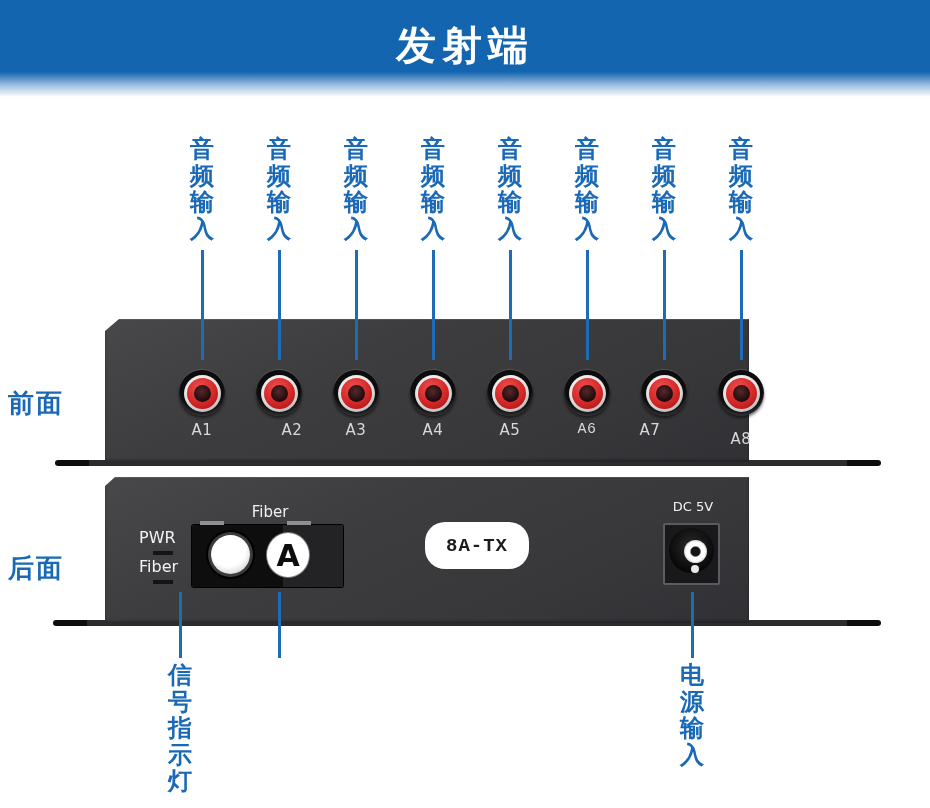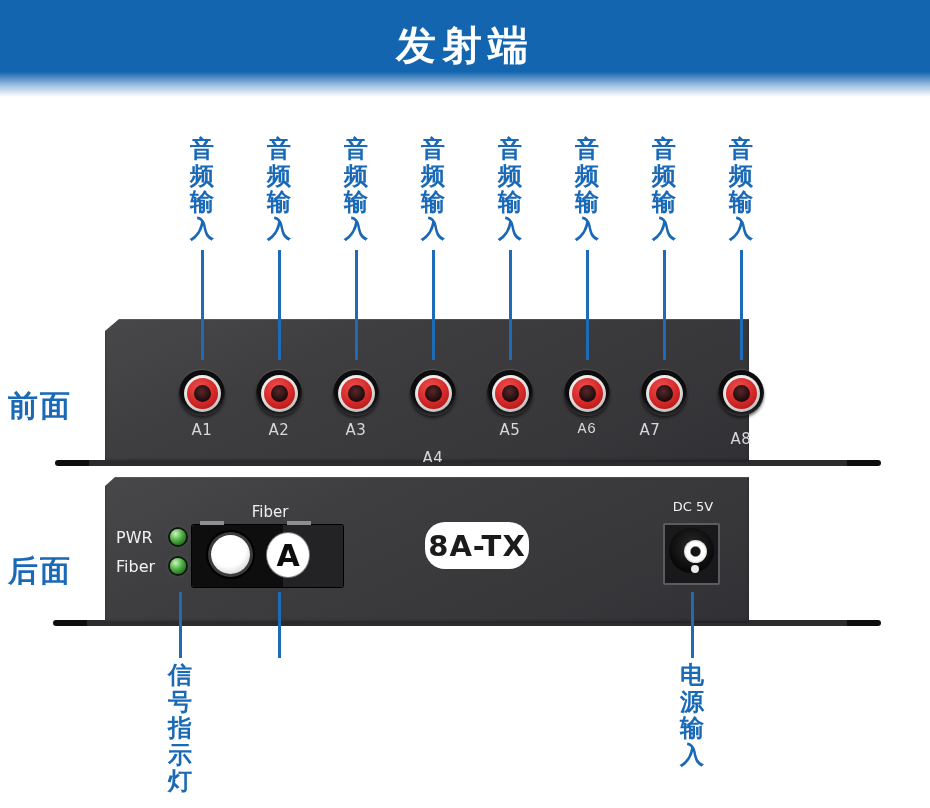--- a/index.html
+++ b/index.html
@@ -10,21 +10,21 @@
   .banner{position:absolute;left:0;top:0;width:930px;height:97px;
           background:linear-gradient(180deg,#1365b0 0%,#1365b0 74%,#9fc0e0 88%,#ffffff 100%);}
   .banner-title{position:absolute;left:0;top:18px;width:100%;text-align:center;
           color:#ffffff;font-size:40px;font-weight:bold;letter-spacing:6px;}
 
   
   .vlabel{position:absolute;transform:translateX(-50%);display:flex;flex-direction:column;
           align-items:center;color:#1a69b6;font-weight:bold;font-size:24px;line-height:26.5px;
           text-align:center;white-space:nowrap;z-index:6;}
   .lead{position:absolute;width:3px;background:#1e6cb7;z-index:5;}
-  .side-label{position:absolute;left:8px;width:70px;color:#1a69b6;font-size:30px;
+  .side-label{position:absolute;left:8px;width:70px;color:#1a69b6;font-size:26px;
           font-weight:bold;letter-spacing:2px;z-index:6;}
 
   
   .panel{position:absolute;left:105px;width:644px;z-index:2;
          background:linear-gradient(155deg,#48484b 0%,#3d3d40 35%,#38383b 70%,#313135 100%);
          box-shadow:inset 0 1px 0 rgba(255,255,255,.10), inset 0 -2px 3px rgba(0,0,0,.35);}
   .panel.front{top:319px;height:143px;
          clip-path:polygon(14px 0,708px 0,722px 11px,722px 143px,0 143px,0 12px);}
   .panel.rear{top:477px;height:146px;
          clip-path:polygon(10px 0,712px 0,722px 9px,722px 146px,0 146px,0 9px);}
@@ -40,40 +40,40 @@
        background:radial-gradient(circle at 42% 32%, #ffffff, #e0e0e0 55%, #9b9b9e 100%);}
   .ring-red{width:31px;height:31px;border-radius:50%;display:flex;align-items:center;justify-content:center;
        background:radial-gradient(circle at 42% 32%, #ef5050, #d42727 55%, #9d1212 100%);}
   .hole{width:17px;height:17px;border-radius:50%;
        background:radial-gradient(circle at 45% 38%, #57282a, #1d0a0b 70%);}
   .port-name{position:absolute;width:50px;text-align:center;color:#d8d8da;font-size:15px;letter-spacing:.5px;}
 
   
   .fiber-top-label{position:absolute;left:130px;top:26px;width:70px;text-align:center;
        color:#efeff1;font-size:15px;}
-  .led-row{position:absolute;left:11px;display:flex;align-items:center;gap:6px;
-       color:#f2f2f4;font-size:16px;height:18px;}
+  .led-row{position:absolute;left:34px;display:flex;align-items:center;gap:6px;
+       color:#f2f2f4;font-size:16px;height:18px;flex-direction:column;}
   .led-txt{width:48px;}
   .led{width:16px;height:16px;border-radius:50%;
        background:radial-gradient(circle at 35% 30%, #c9f5bd, #4cae3f 45%, #1d6b1d 80%, #0f4a10);
        box-shadow:0 0 0 2px #141414, 0 0 5px rgba(90,210,90,.45);}
   .sc-block{position:absolute;left:87px;top:48px;width:151px;height:62px;border-radius:2px;
        background:linear-gradient(90deg,#0e0e0f 0 60%, #232325 60% 100%);
        box-shadow:0 0 0 1px #000;}
   .sc-block:before{content:"";position:absolute;top:-4px;left:8px;width:24px;height:4px;background:#8f8f92;}
   .sc-block:after{content:"";position:absolute;top:-4px;right:32px;width:24px;height:4px;background:#8f8f92;}
   .sc-circle{position:absolute;left:19px;top:10px;width:39px;height:39px;border-radius:50%;
        background:radial-gradient(circle at 45% 38%, #ffffff 52%, #e4e4e4 70%, #ababae 100%);
        box-shadow:0 0 0 3px #3c3c3e, 0 0 0 5px #000;}
   .sc-a{position:absolute;left:75px;top:8px;width:42px;height:44px;border-radius:50%;
        background:#ffffff;color:#0d0d0d;font-size:30px;font-weight:bold;
        display:flex;align-items:center;justify-content:center;box-shadow:0 0 0 1px #7c7c7e;}
   .model{position:absolute;left:320px;top:45px;width:104px;height:47px;background:#ffffff;
        border-radius:20px;display:flex;align-items:center;justify-content:center;
-       font-size:29px;font-weight:bold;color:#1b1b1b;letter-spacing:1px;}
+       font-size:19px;font-weight:bold;color:#1b1b1b;letter-spacing:1px;font-family:Liberation Mono, monospace;}
   .dc-label{position:absolute;left:540px;top:22px;width:96px;text-align:center;
        color:#f2f2f4;font-size:13px;}
   .dc-jack{position:absolute;left:558px;top:46px;width:57px;height:62px;background:#19191b;
        border:2px solid #5b5b60;border-radius:2px;box-sizing:border-box;}
   .dc-circle{position:absolute;left:4px;top:3px;width:45px;height:45px;border-radius:50%;
        background:radial-gradient(circle at 50% 42%, #2c2c2e, #070707 72%);}
   .dc-pin{position:absolute;left:15px;top:12px;width:23px;height:23px;border-radius:50%;
        background:radial-gradient(circle, #151515 0 27%, #ffffff 35% 58%, #d2d2d2 70%, #838386 100%);}
   .dc-dot{position:absolute;left:22px;top:37px;width:8px;height:8px;border-radius:50%;background:#e9e9ea;}
 </style>
@@ -99,37 +99,37 @@
         </div>
       </div>
       <div class="port-name" style="left: 72px; top: 102px;">A1</div>
       <div class="rca" style="left: 151px; top: 51px;">
         <div class="ring-white">
           <div class="ring-red">
             <div class="hole"></div>
           </div>
         </div>
       </div>
-      <div class="port-name" style="left: 149px; top: 102px; text-align: center;">A2</div>
+      <div class="port-name" style="left: 162px; top: 102px; text-align: center;">A2</div>
       <div class="rca" style="left: 228px; top: 51px;">
         <div class="ring-white">
           <div class="ring-red">
             <div class="hole"></div>
           </div>
         </div>
       </div>
       <div class="port-name" style="left: 226px; top: 102px;">A3</div>
       <div class="rca" style="left: 305px; top: 51px;">
         <div class="ring-white">
           <div class="ring-red">
             <div class="hole"></div>
           </div>
         </div>
       </div>
-      <div class="port-name" style="left: 303px; top: 102px; margin-top: 28px;">A4</div>
+      <div class="port-name" style="left: 303px; top: 102px;">A4</div>
       <div class="rca" style="left: 382px; top: 51px;">
         <div class="ring-white">
           <div class="ring-red">
             <div class="hole"></div>
           </div>
         </div>
       </div>
       <div class="port-name" style="left: 380px; top: 102px;">A5</div>
       <div class="rca" style="left: 459px; top: 51px;">
         <div class="ring-white">

